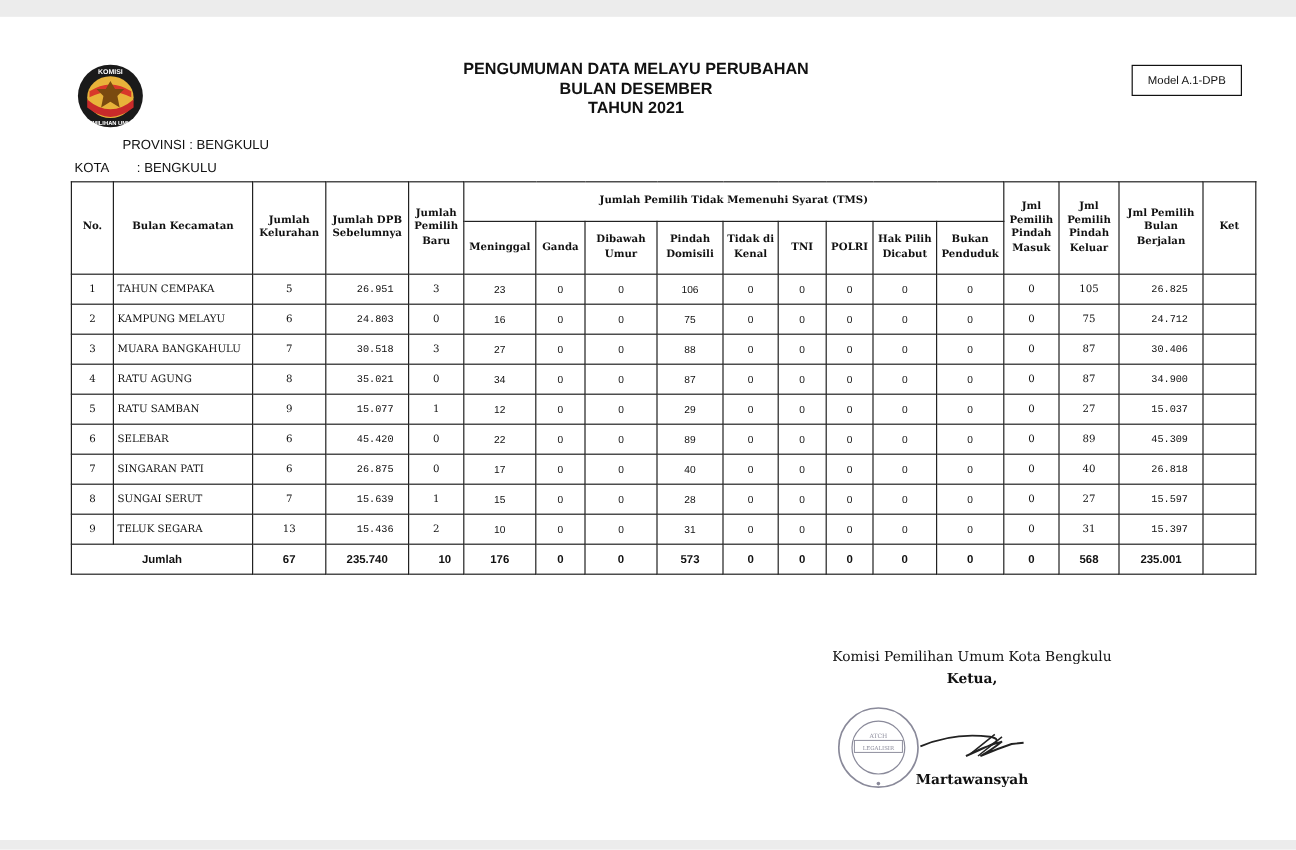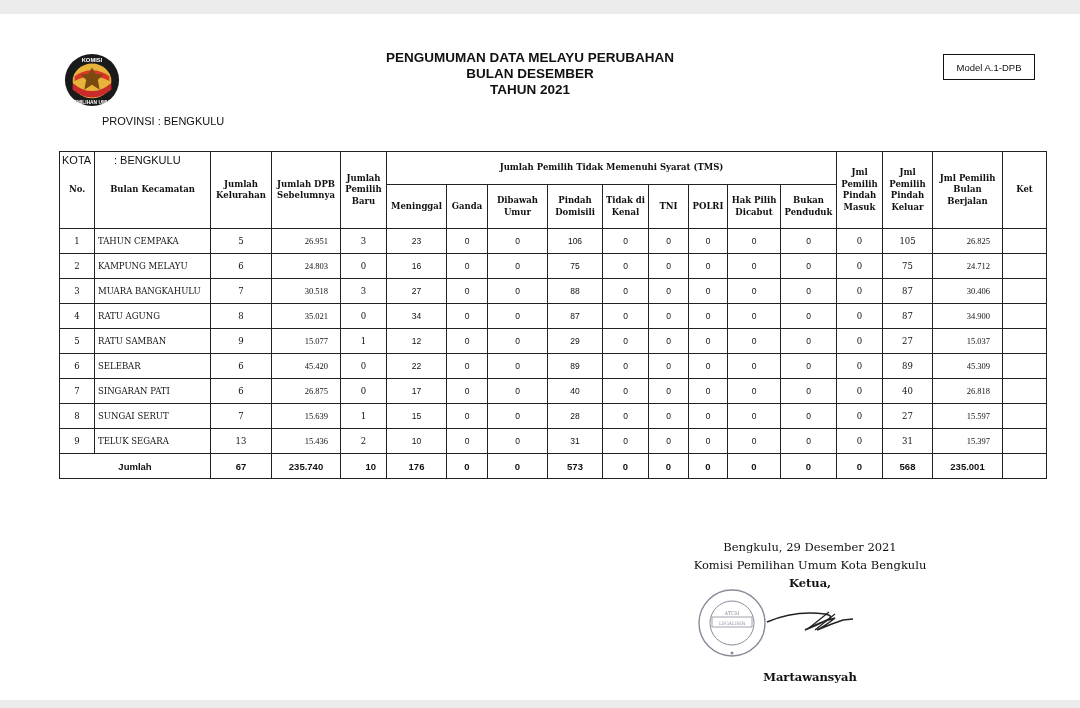--- a/index.html
+++ b/index.html
@@ -21,51 +21,51 @@
     }
     .model-box {
       position: absolute; left: 943px; top: 40px; width: 92px; height: 26px;
       border: 1.5px solid #111; box-sizing: border-box;
       font-family: "Liberation Sans", sans-serif; font-size: 9.5px;
       display: flex; align-items: center; justify-content: center;
     }
     .meta {
       position: absolute; left: 62px; font-family: "Liberation Sans", sans-serif; font-size: 11px;
     }
-    .meta .lbl { display: inline-block; width: 52px; margin-top: 20px; }
+    .meta .lbl { display: inline-block; width: 52px; }
     .meta-prov { top: 101px; padding-left: 40px; }
     .meta-kota { top: 120px; }
     table.data {
       position: absolute; left: 59px; top: 137px; border-collapse: collapse;
       font-family: "DejaVu Serif", serif; table-layout: fixed;
     }
     table.data th, table.data td {
       border: 1.2px solid #222; padding: 0; text-align: center; vertical-align: middle;
       overflow: hidden;
     }
     table.data th {
       font-size: 8.5px; font-weight: bold; line-height: 11.5px; margin-left: 29px;
     }
     table.data td {
       font-size: 8.5px; height: 24px; font-family: "Liberation Sans", sans-serif;
     }
     table.data td.serif { font-family: "DejaVu Serif", serif; }
     table.data td.name { text-align: left; padding-left: 3px; font-family: "DejaVu Serif", serif; font-size: 8.5px; }
-    table.data td.right { text-align: right; padding-right: 12px; font-family: Liberation Serif, serif; }
+    table.data td.right { text-align: right; padding-right: 12px; font-family: Liberation Mono, monospace; }
     table.data tr.total td { font-weight: bold; font-family: Liberation Sans, sans-serif; font-size: 9.5px; height: 24px; }
     table.data tr.total td.right { padding-right: 10px; }
     .sig {
       position: absolute; left: 686px; top: 524px; width: 248px; text-align: center;
       font-family: "DejaVu Serif", serif; font-size: 11.5px; line-height: 18px;
     }
     .sig .ketua { font-weight: bold; }
     .stamp { position: absolute; left: 696px; top: 573px; width: 72px; height: 72px; }
     .signature { position: absolute; left: 765px; top: 586px; width: 90px; height: 40px; }
     .sig-name {
-      position: absolute; left: 750px; top: 656px; width: 120px; text-align: center;
+      position: absolute; left: 750px; top: 628px; width: 120px; text-align: center;
       font-family: "DejaVu Serif", serif; font-weight: bold; font-size: 11.5px;
     }
   </style>
 </head>
 <body>
 
 <div class="page">
 
   <svg class="logo" viewBox="0 0 60 60">
     <ellipse cx="30" cy="30" rx="28" ry="27" fill="#1a1a1a"></ellipse>
@@ -333,21 +333,20 @@
         <td>0</td>
         <td>0</td>
         <td>568</td>
         <td>235.001</td>
         <td></td>
       </tr>
     </tbody>
   </table>
 
   <div class="sig">
-    <div>Bengkulu,  29 Desember  2021</div>
     <div>Komisi Pemilihan Umum Kota Bengkulu</div>
     <div class="ketua">Ketua,</div>
   </div>
 
   <svg class="stamp" viewBox="0 0 72 72">
     <circle cx="36" cy="36" r="33" fill="none" stroke="#8a8a9a" stroke-width="1.4"></circle>
     <circle cx="36" cy="36" r="22" fill="none" stroke="#8a8a9a" stroke-width="1"></circle>
     <rect x="16" y="30" width="40" height="10" fill="none" stroke="#8a8a9a" stroke-width="0.8"></rect>
     <text x="36" y="28" font-size="5" fill="#8a8a9a" text-anchor="middle" font-family="DejaVu Serif, serif">ATCH</text>
     <text x="36" y="38" font-size="4.5" fill="#8a8a9a" text-anchor="middle" font-family="DejaVu Serif, serif">LEGALISIR</text>

